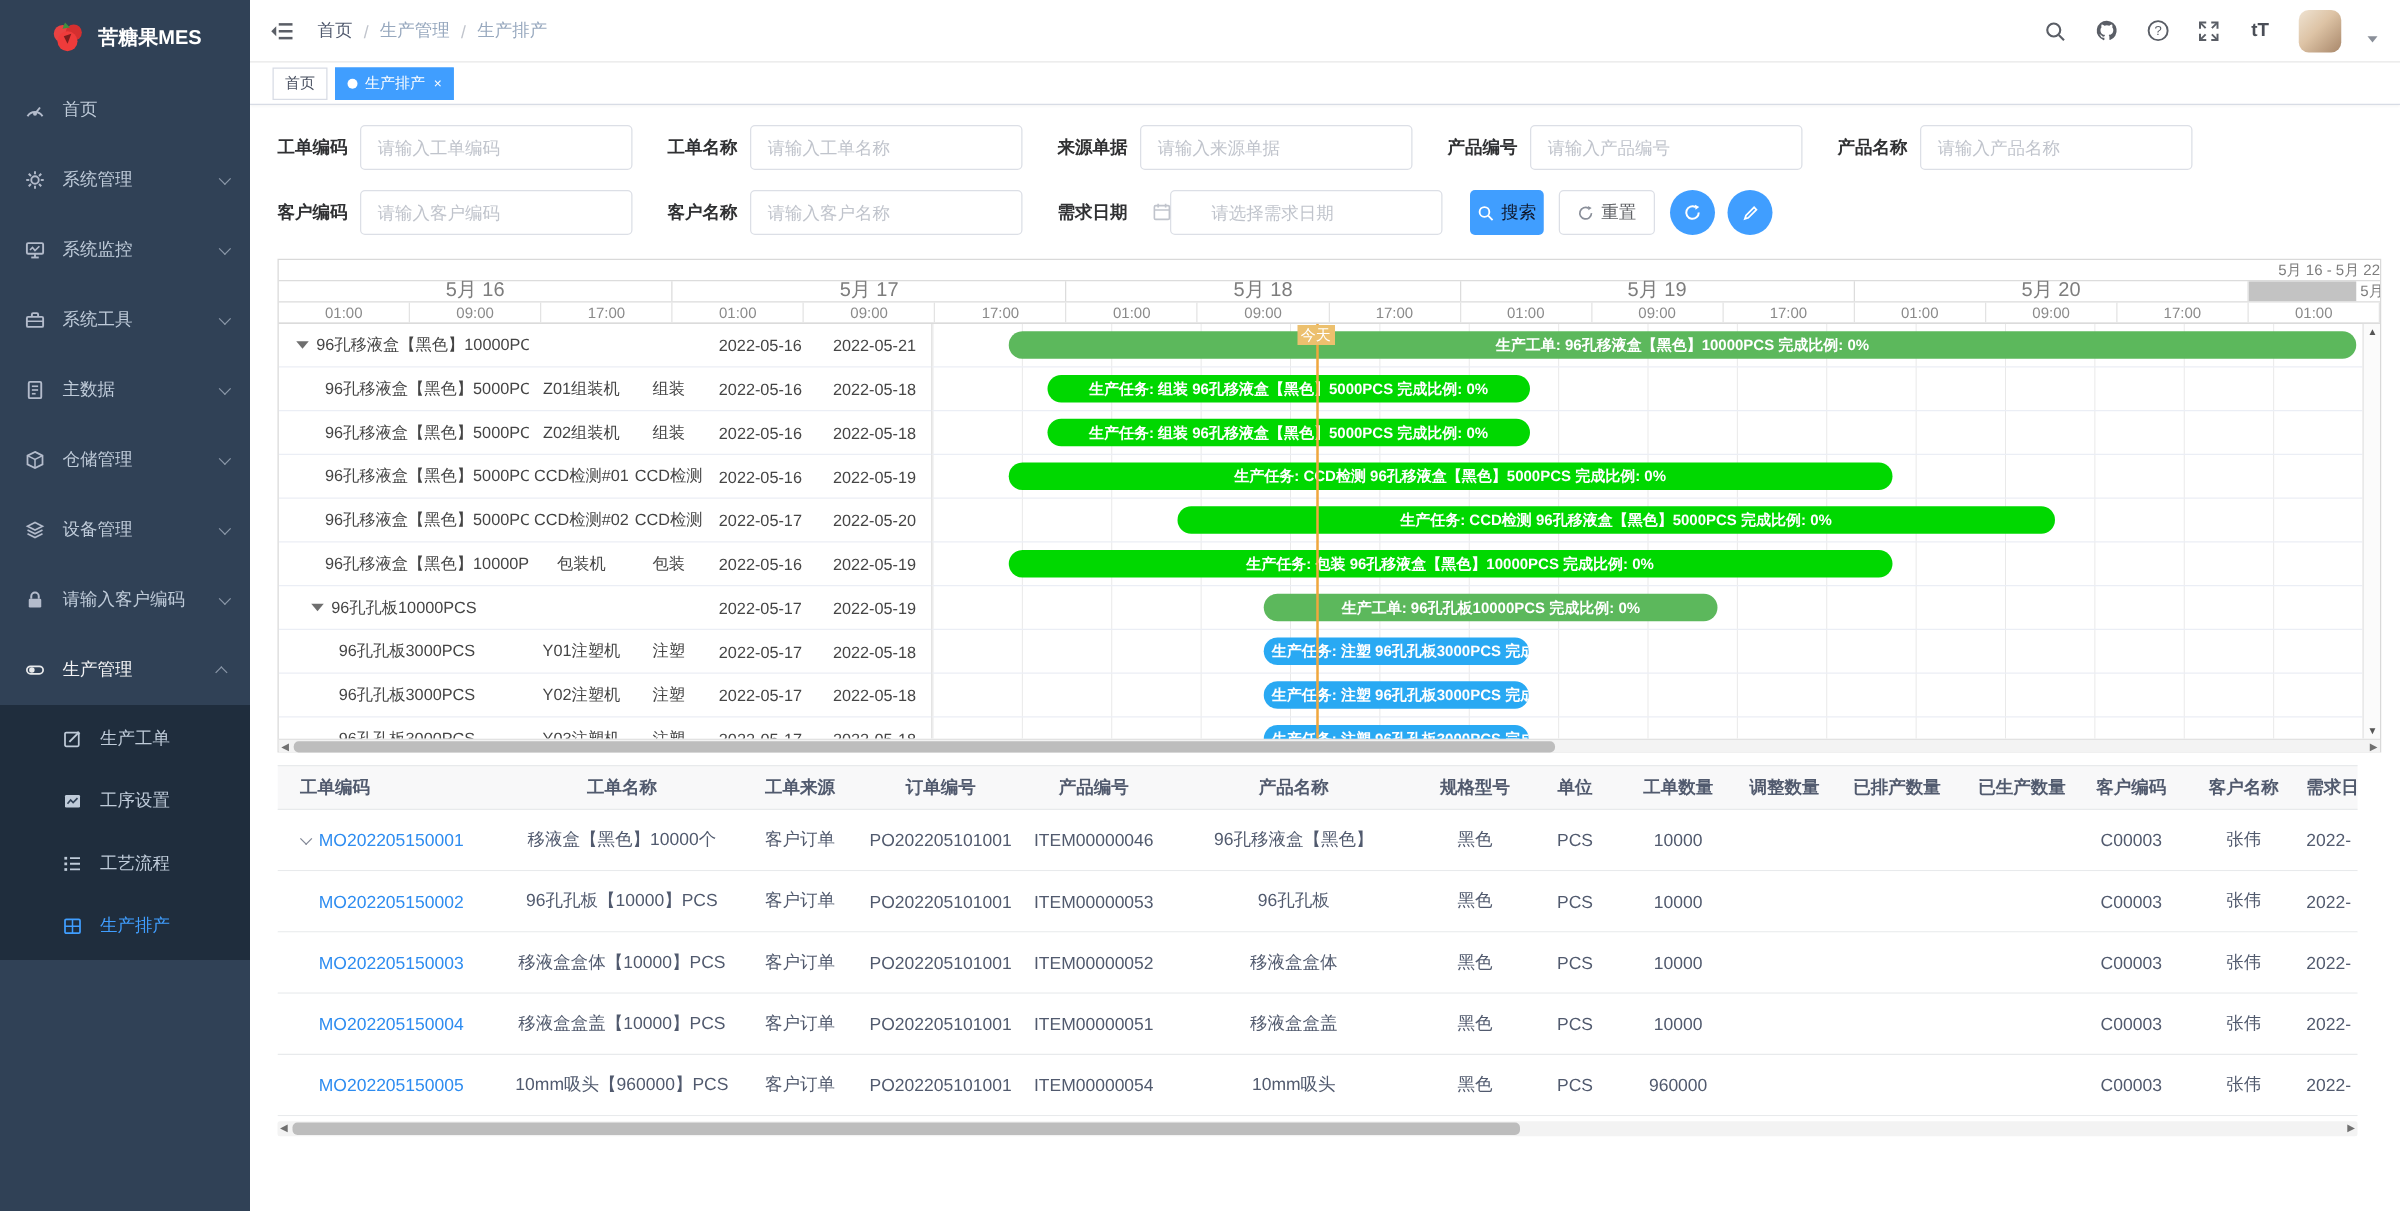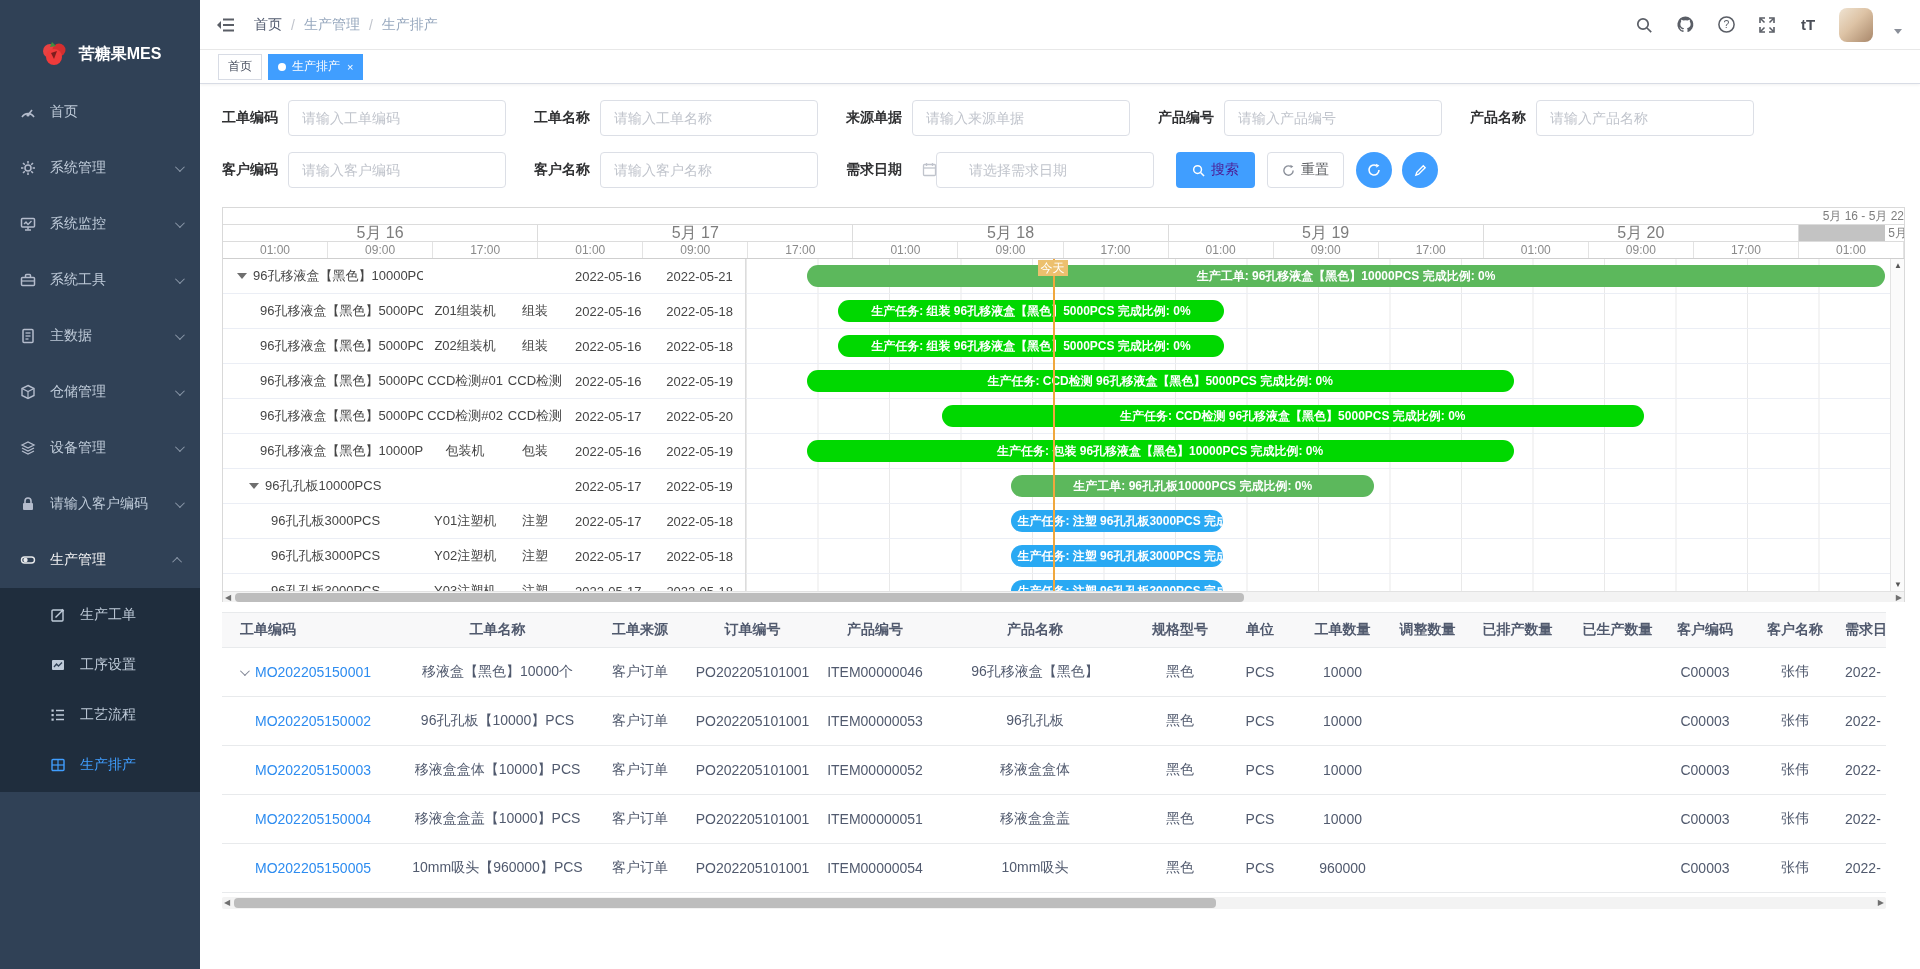--- a/index.html
+++ b/index.html
@@ -2,21 +2,21 @@
 <html><head>
 <meta charset="utf-8">
 <style>
   * { margin:0; padding:0; box-sizing:border-box; }
   html,body { width:1920px; height:969px; background:#fff; overflow:hidden;
     font-family:"Liberation Sans","DejaVu Sans",sans-serif; }
   body { position:relative; }
 
   
   .sidebar { position:absolute; left:0; top:0; width:200px; height:969px; background:#304156; z-index:20; }
-  .logo-row { height:60px; display:flex; align-items:center; justify-content:center; gap:10px;margin-top:24px; }
+  .logo-row { height:60px; display:flex; align-items:center; justify-content:center; gap:10px; }
   .logo-title { color:#fff; font-weight:bold; font-size:16px; }
   .menu-item { height:56px; display:flex; align-items:center; padding:0 18px 0 20px; color:#bfcbd9; font-size:14px; cursor:pointer; }
   .menu-item .mi-ic { width:16px; height:16px; margin-right:14px; flex:none; }
   .menu-item .mi-label { flex:1; white-space:nowrap; overflow:hidden; }
   .menu-item.parent-active { color:#f4f4f5; }
   .chev { width:7px; height:7px; border-right:1.5px solid #8a97a8; border-bottom:1.5px solid #8a97a8; transform:rotate(45deg) translateY(-2px); flex:none; }
   .chev.up { transform:rotate(-135deg) translateY(-2px); }
   .submenu { background:#1f2d3d; padding:2px 0; }
   .submenu .menu-item { height:50px; padding-left:50px; }
   .submenu .menu-item.active { color:#409eff; }
@@ -45,21 +45,21 @@
   .filters { position:absolute; left:222px; top:100px; width:1680px; }
   .f-row { display:flex; align-items:center; margin-bottom:16px; }
   .f-field { display:flex; align-items:center; margin-right:28px; }
   .f-label { font-size:14px; font-weight:bold; color:#303133; margin-right:10px; white-space:nowrap; }
   .f-input { width:218px; height:36px; border:1px solid #dcdfe6; border-radius:4px; padding:0 13px; font-size:14px; color:#701a75; outline:none; }
   .f-input::placeholder { color:#c0c4cc; }
   .date-wrap { position:relative;padding-left:24px; }
   .date-wrap .f-input { padding-left:32px; }
   .cal-ic { position:absolute; left:10px; top:10px; }
   .btn { height:36px; border-radius:4px; font-size:14px; display:inline-flex; align-items:center; gap:6px; cursor:pointer; border:none; }
-  .btn-primary { background:#409eff; color:#4c1d95; padding:0 16px; margin-left:0; }
+  .btn-primary { background:#409eff; color:#0f172a; padding:0 6px; margin-left:0; }
   .btn-plain { background:#fff; color:#606266; border:1px solid #dcdfe6; padding:0 14px; margin-left:12px; }
   .btn-circle { width:36px; height:36px; border-radius:50%; background:#409eff; color:#fff; display:inline-flex; align-items:center; justify-content:center; margin-left:12px; cursor:pointer; border:none; }
 
   
   .gantt { position:absolute; left:222px; top:207px; width:1683px; height:395px; border:1px solid #d9d9d9; background:#fff; }
   .g-header { height:51px; display:flex; border-bottom:1px solid #cfcfcf; }
   .g-lh { width:523px; border-right:1px solid #cfcfcf; display:flex; align-items:center; }
   .g-lh span { font-size:13px; color:#8c8c8c; text-align:center; }
   .g-rh { flex:1; display:flex; flex-direction:column; }
   .g-range { height:17px; line-height:17px; text-align:right; font-size:12px; color:#7d7d7d; border-bottom:1px solid #dcdcdc; }

